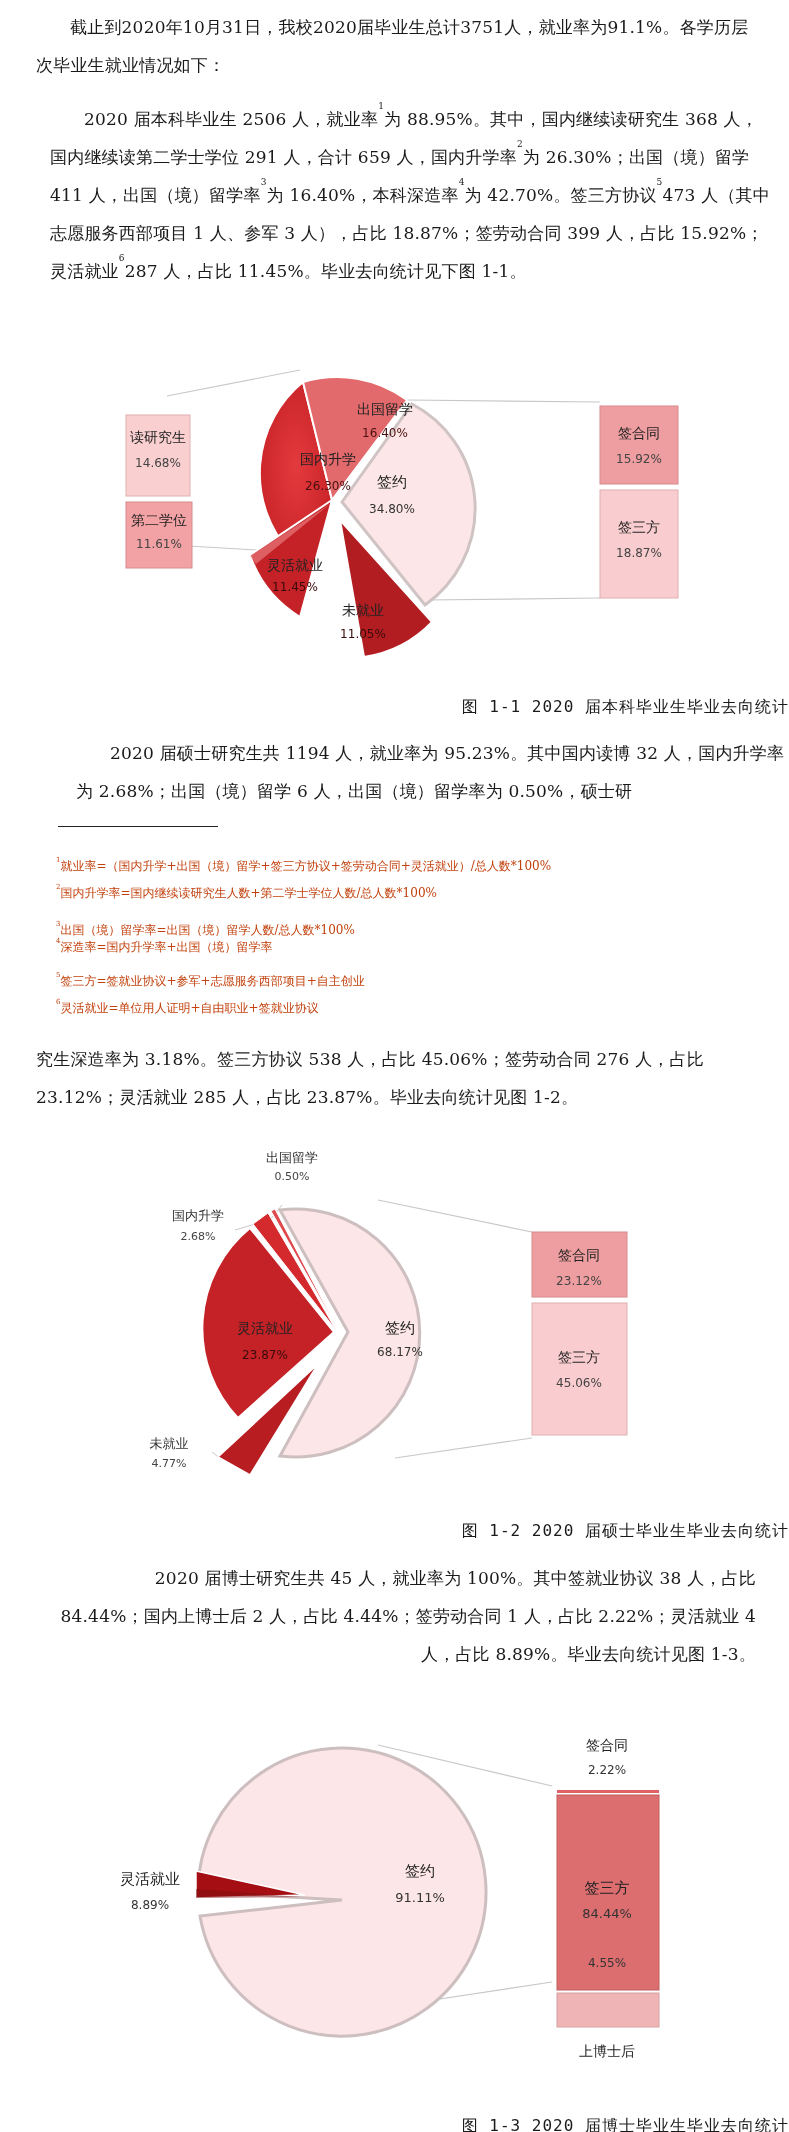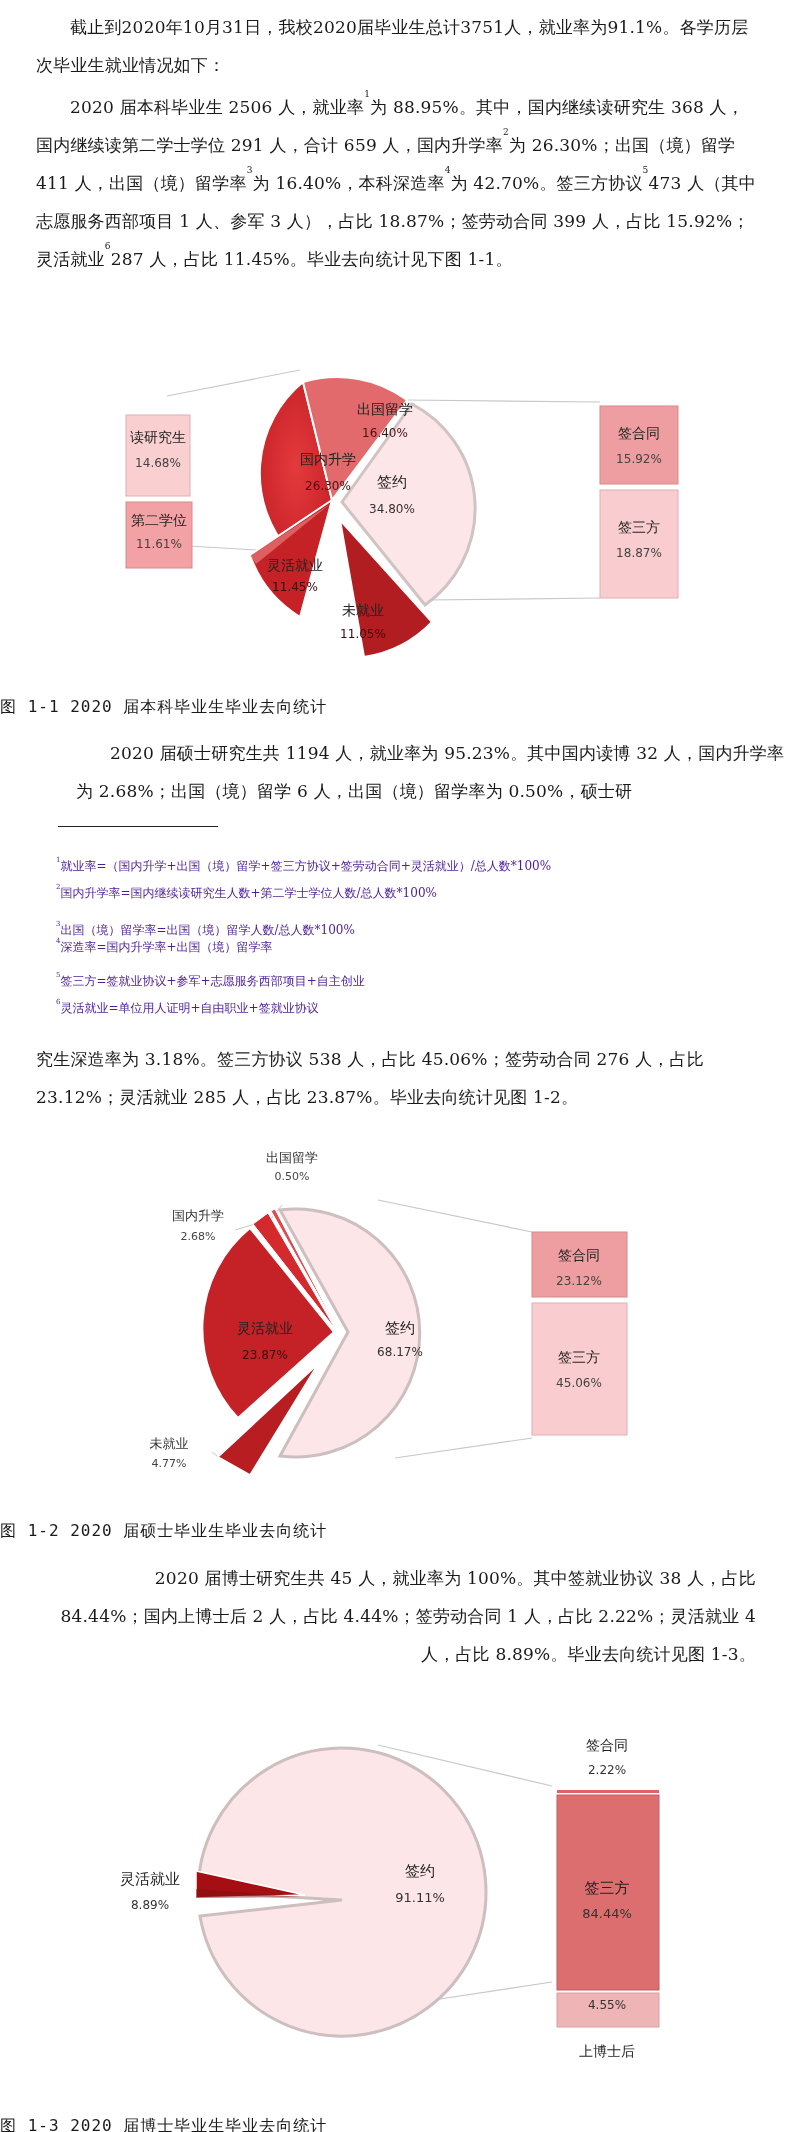--- a/index.html
+++ b/index.html
@@ -1,33 +1,33 @@
 <!DOCTYPE html>
 <html><head>
 <meta charset="utf-8">
 <style>
   html, body { margin: 0; padding: 0; background: #ffffff; }
   body { width: 789px; height: 2132px; position: relative; overflow: hidden;
          font-family: "DejaVu Serif", "Liberation Serif", serif; color: #1a1a1a; }
   .para { position: absolute; left: 36px; width: 720px; font-size: 17px; line-height: 38px; letter-spacing: 0.2px; }
   .indent { text-indent: 2em; }
   sup { font-size: 9px; vertical-align: top; line-height: 1; position: relative; top: 2px; }
-  .caption { position: absolute; left: 0; width: 789px; text-align: left; font-size: 16px; font-family: "DejaVu Sans Mono", "Liberation Mono", monospace; letter-spacing: 1px; }
+  .caption { position: absolute; left: 0; width: 789px; text-align: right; font-size: 16px; font-family: "DejaVu Sans Mono", "Liberation Mono", monospace; letter-spacing: 1px; }
   .rule { position: absolute; left: 58px; width: 160px; height: 0; border-top: 1.5px solid #222; }
-  .fn { position: absolute; left: 56px; font-size: 12px; line-height: 20px; color: #4c1d95; font-family: "DejaVu Serif", serif; }
+  .fn { position: absolute; left: 56px; font-size: 12px; line-height: 20px; color: #c2410c; font-family: "DejaVu Serif", serif; }
   .fn sup { font-size: 7px; top: 1px; }
   svg text { font-family: "DejaVu Sans", sans-serif; }
   .chart { position: absolute; }
 </style>
 </head>
 <body>
 
 <div class="para indent" style="top:8px;">截止到2020年10月31日，我校2020届毕业生总计3751人，就业率为91.1%。各学历层次毕业生就业情况如下：</div>
 
-<div class="para indent" style="top:88px;">
+<div class="para indent" style="top:100px;margin-left:14px;">
   <span>2020 届本科毕业生 2506 人，就业率</span><sup>1</sup><span>为 88.95%。其中，国内继续读研究生 368 人，国内继续读第二学士学位 291 人，合计 659 人，国内升学率</span><sup>2</sup><span>为 26.30%；出国（境）留学 411 人，出国（境）留学率</span><sup>3</sup><span>为 16.40%，本科深造率</span><sup>4</sup><span>为 42.70%。签三方协议</span><sup>5</sup><span>473 人（其中志愿服务西部项目 1 人、参军 3 人），占比 18.87%；签劳动合同 399 人，占比 15.92%；灵活就业</span><sup>6</sup><span>287 人，占比 11.45%。毕业去向统计见下图 1-1。</span>
 </div>
 
 <svg class="chart" style="left:100px; top:340px;" width="600" height="330" viewBox="0 0 600 330">
   <defs>
     <radialGradient id="g1" cx="50%" cy="50%" r="60%">
         <stop offset="0" stop-color="#e33a3d"></stop>
         <stop offset="1" stop-color="#c72126"></stop>
       </radialGradient>
   </defs>
@@ -147,15 +147,15 @@
 
   <rect x="457" y="90" width="102" height="3" fill="#e06264"></rect>
   <rect x="457" y="95" width="102" height="195" fill="#dc6e70" stroke="#c05c5e"></rect>
   <rect x="457" y="293" width="102" height="34" fill="#efb5b6" stroke="#d8a0a1"></rect>
   <text x="507" y="50" font-size="14" text-anchor="middle" fill="#222">签合同</text>
   <text x="507" y="74" font-size="12" text-anchor="middle" fill="#333">2.22%</text>
   <text x="507" y="193" font-size="15" text-anchor="middle" fill="#222">签三方</text>
   <text x="507" y="218" font-size="13" text-anchor="middle" fill="#333">84.44%</text>
   <text x="507" y="356" font-size="14" text-anchor="middle" fill="#222">上博士后</text>
 </svg>
-<div style="position:absolute; left:580px; top:1998px; width:54px; text-align:center; font-size:12px; color:#333; font-family:'DejaVu Sans', sans-serif;">4.55%</div>
+<div style="position:absolute; left:580px; top:1956px; width:54px; text-align:center; font-size:12px; color:#333; font-family:'DejaVu Sans', sans-serif;">4.55%</div>
 
 <div class="caption" style="top:2100px;margin-top:16px;">图 1-3  2020 届博士毕业生毕业去向统计</div>
 
 </body></html>

